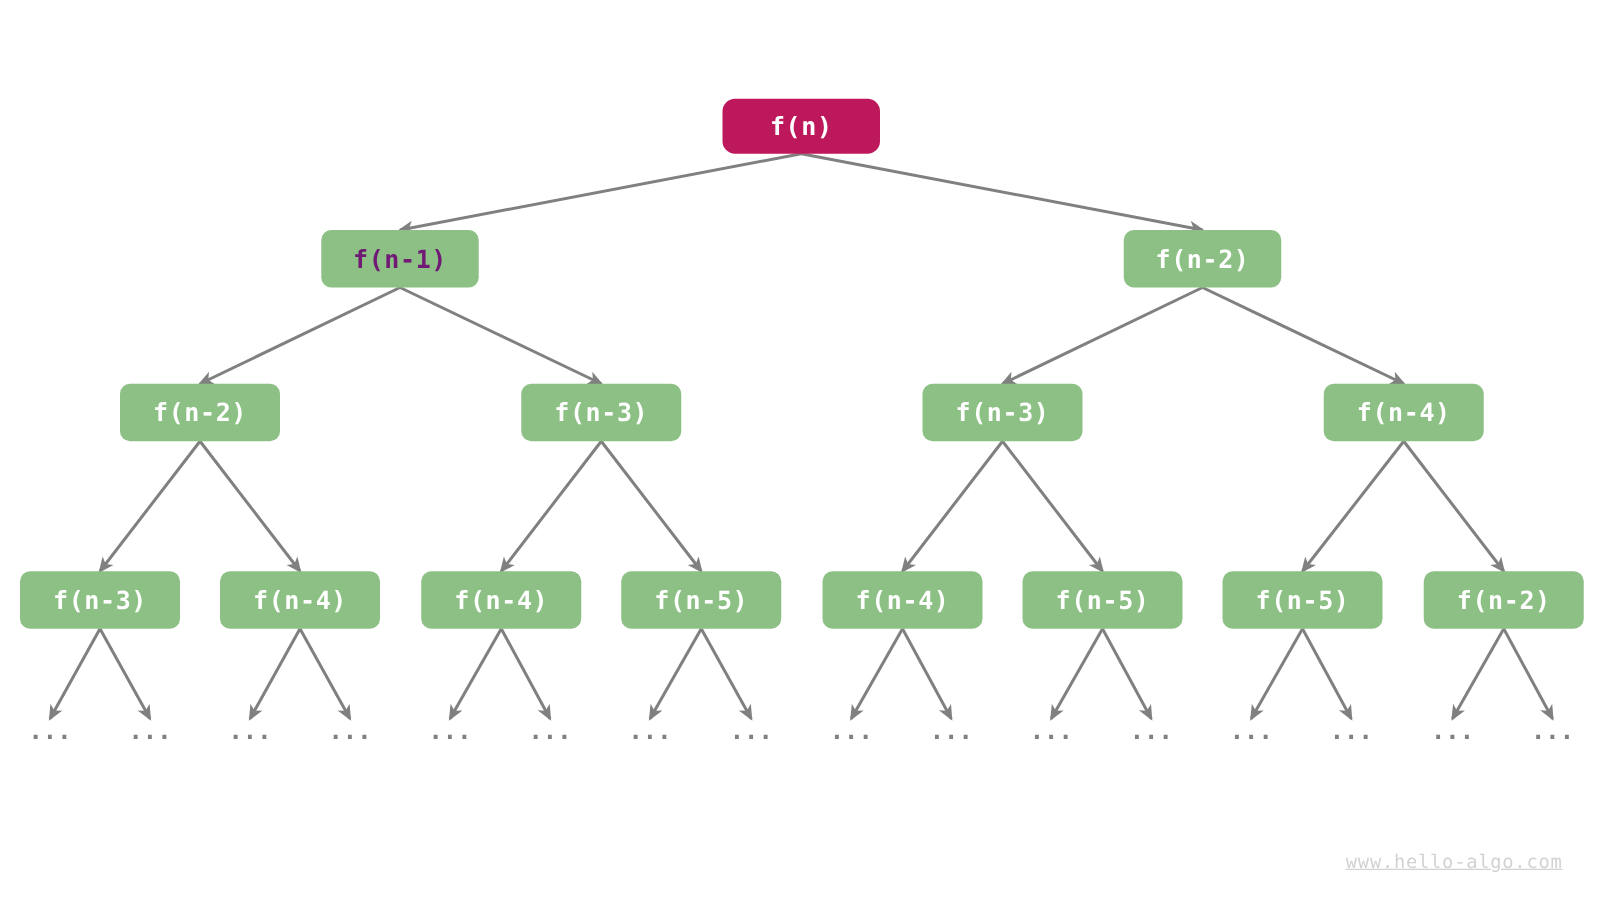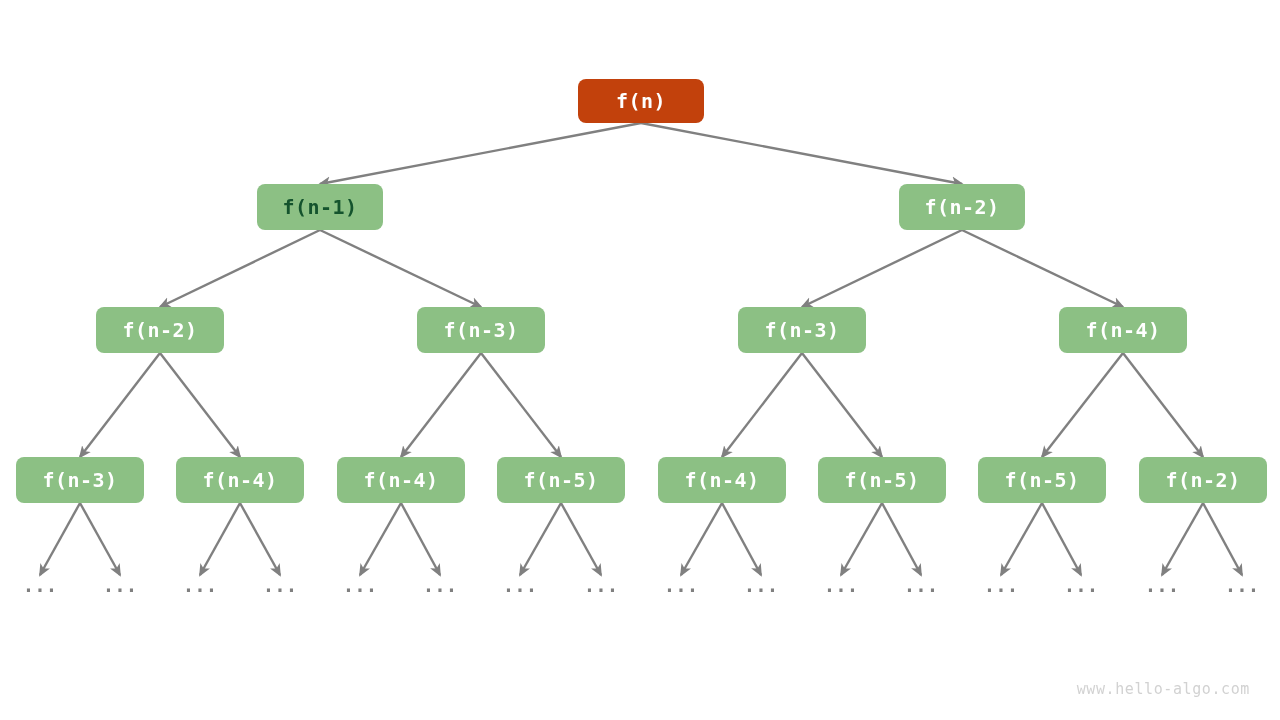--- a/index.html
+++ b/index.html
@@ -59,20 +59,21 @@
   }
   #watermark {
     position: absolute;
     right: 30px;
     bottom: 22px;
     color: #d2d2d2;
     font-family: "DejaVu Sans Mono", "Liberation Mono", monospace;
     font-size: 15px;
     letter-spacing: 0.6px;
     user-select: none;
+    text-decoration: underline;
   }
 </style>
 </head>
 <body>
 
 <div id="canvas">
   <svg id="edge-layer" viewBox="0 0 1280 720" width="1280" height="720" xmlns="http://www.w3.org/2000/svg">
       <defs>
         <marker id="arrowhead" viewBox="0 0 10 10" refX="8.5" refY="5" markerWidth="5.2" markerHeight="5.2" orient="auto-start-reverse" markerUnits="strokeWidth">
           <path d="M 0 0.6 L 10 5 L 0 9.4 L 2.6 5 Z" fill="#808080"></path>
@@ -103,22 +104,22 @@
       <line x1="722" y1="503" x2="681" y2="575" stroke="#808080" stroke-width="2.4" stroke-linecap="butt" marker-end="url(#arrowhead)"></line>
       <line x1="722" y1="503" x2="761" y2="575" stroke="#808080" stroke-width="2.4" stroke-linecap="butt" marker-end="url(#arrowhead)"></line>
       <line x1="882" y1="503" x2="841" y2="575" stroke="#808080" stroke-width="2.4" stroke-linecap="butt" marker-end="url(#arrowhead)"></line>
       <line x1="882" y1="503" x2="921" y2="575" stroke="#808080" stroke-width="2.4" stroke-linecap="butt" marker-end="url(#arrowhead)"></line>
       <line x1="1042" y1="503" x2="1001" y2="575" stroke="#808080" stroke-width="2.4" stroke-linecap="butt" marker-end="url(#arrowhead)"></line>
       <line x1="1042" y1="503" x2="1081" y2="575" stroke="#808080" stroke-width="2.4" stroke-linecap="butt" marker-end="url(#arrowhead)"></line>
       <line x1="1203" y1="503" x2="1162" y2="575" stroke="#808080" stroke-width="2.4" stroke-linecap="butt" marker-end="url(#arrowhead)"></line>
       <line x1="1203" y1="503" x2="1242" y2="575" stroke="#808080" stroke-width="2.4" stroke-linecap="butt" marker-end="url(#arrowhead)"></line>
     </svg>
   <div id="node-layer">
-      <div class="node" style="left: 578px; top: 79px; width: 126px; height: 44px; background: #c2410c; color: rgb(255, 255, 255);">f(n)</div>
-      <div class="node" style="left: 257px; top: 184px; width: 126px; height: 46px; background: rgb(140, 192, 132); color: #14532d;">f(n-1)</div>
+      <div class="node" style="left: 578px; top: 79px; width: 126px; height: 44px; background: #be185d; color: rgb(255, 255, 255); border-radius: 10px;">f(n)</div>
+      <div class="node" style="left: 257px; top: 184px; width: 126px; height: 46px; background: rgb(140, 192, 132); color: #701a75;">f(n-1)</div>
       <div class="node" style="left: 899px; top: 184px; width: 126px; height: 46px; background: rgb(140, 192, 132); color: rgb(255, 255, 255);">f(n-2)</div>
       <div class="node" style="left: 96px; top: 307px; width: 128px; height: 46px; background: rgb(140, 192, 132); color: rgb(255, 255, 255);">f(n-2)</div>
       <div class="node" style="left: 417px; top: 307px; width: 128px; height: 46px; background: rgb(140, 192, 132); color: rgb(255, 255, 255);">f(n-3)</div>
       <div class="node" style="left: 738px; top: 307px; width: 128px; height: 46px; background: rgb(140, 192, 132); color: rgb(255, 255, 255);">f(n-3)</div>
       <div class="node" style="left: 1059px; top: 307px; width: 128px; height: 46px; background: rgb(140, 192, 132); color: rgb(255, 255, 255);">f(n-4)</div>
       <div class="node" style="left: 16px; top: 457px; width: 128px; height: 46px; background: rgb(140, 192, 132); color: rgb(255, 255, 255);">f(n-3)</div>
       <div class="node" style="left: 176px; top: 457px; width: 128px; height: 46px; background: rgb(140, 192, 132); color: rgb(255, 255, 255);">f(n-4)</div>
       <div class="node" style="left: 337px; top: 457px; width: 128px; height: 46px; background: rgb(140, 192, 132); color: rgb(255, 255, 255);">f(n-4)</div>
       <div class="node" style="left: 497px; top: 457px; width: 128px; height: 46px; background: rgb(140, 192, 132); color: rgb(255, 255, 255);">f(n-5)</div>
       <div class="node" style="left: 658px; top: 457px; width: 128px; height: 46px; background: rgb(140, 192, 132); color: rgb(255, 255, 255);">f(n-4)</div>

